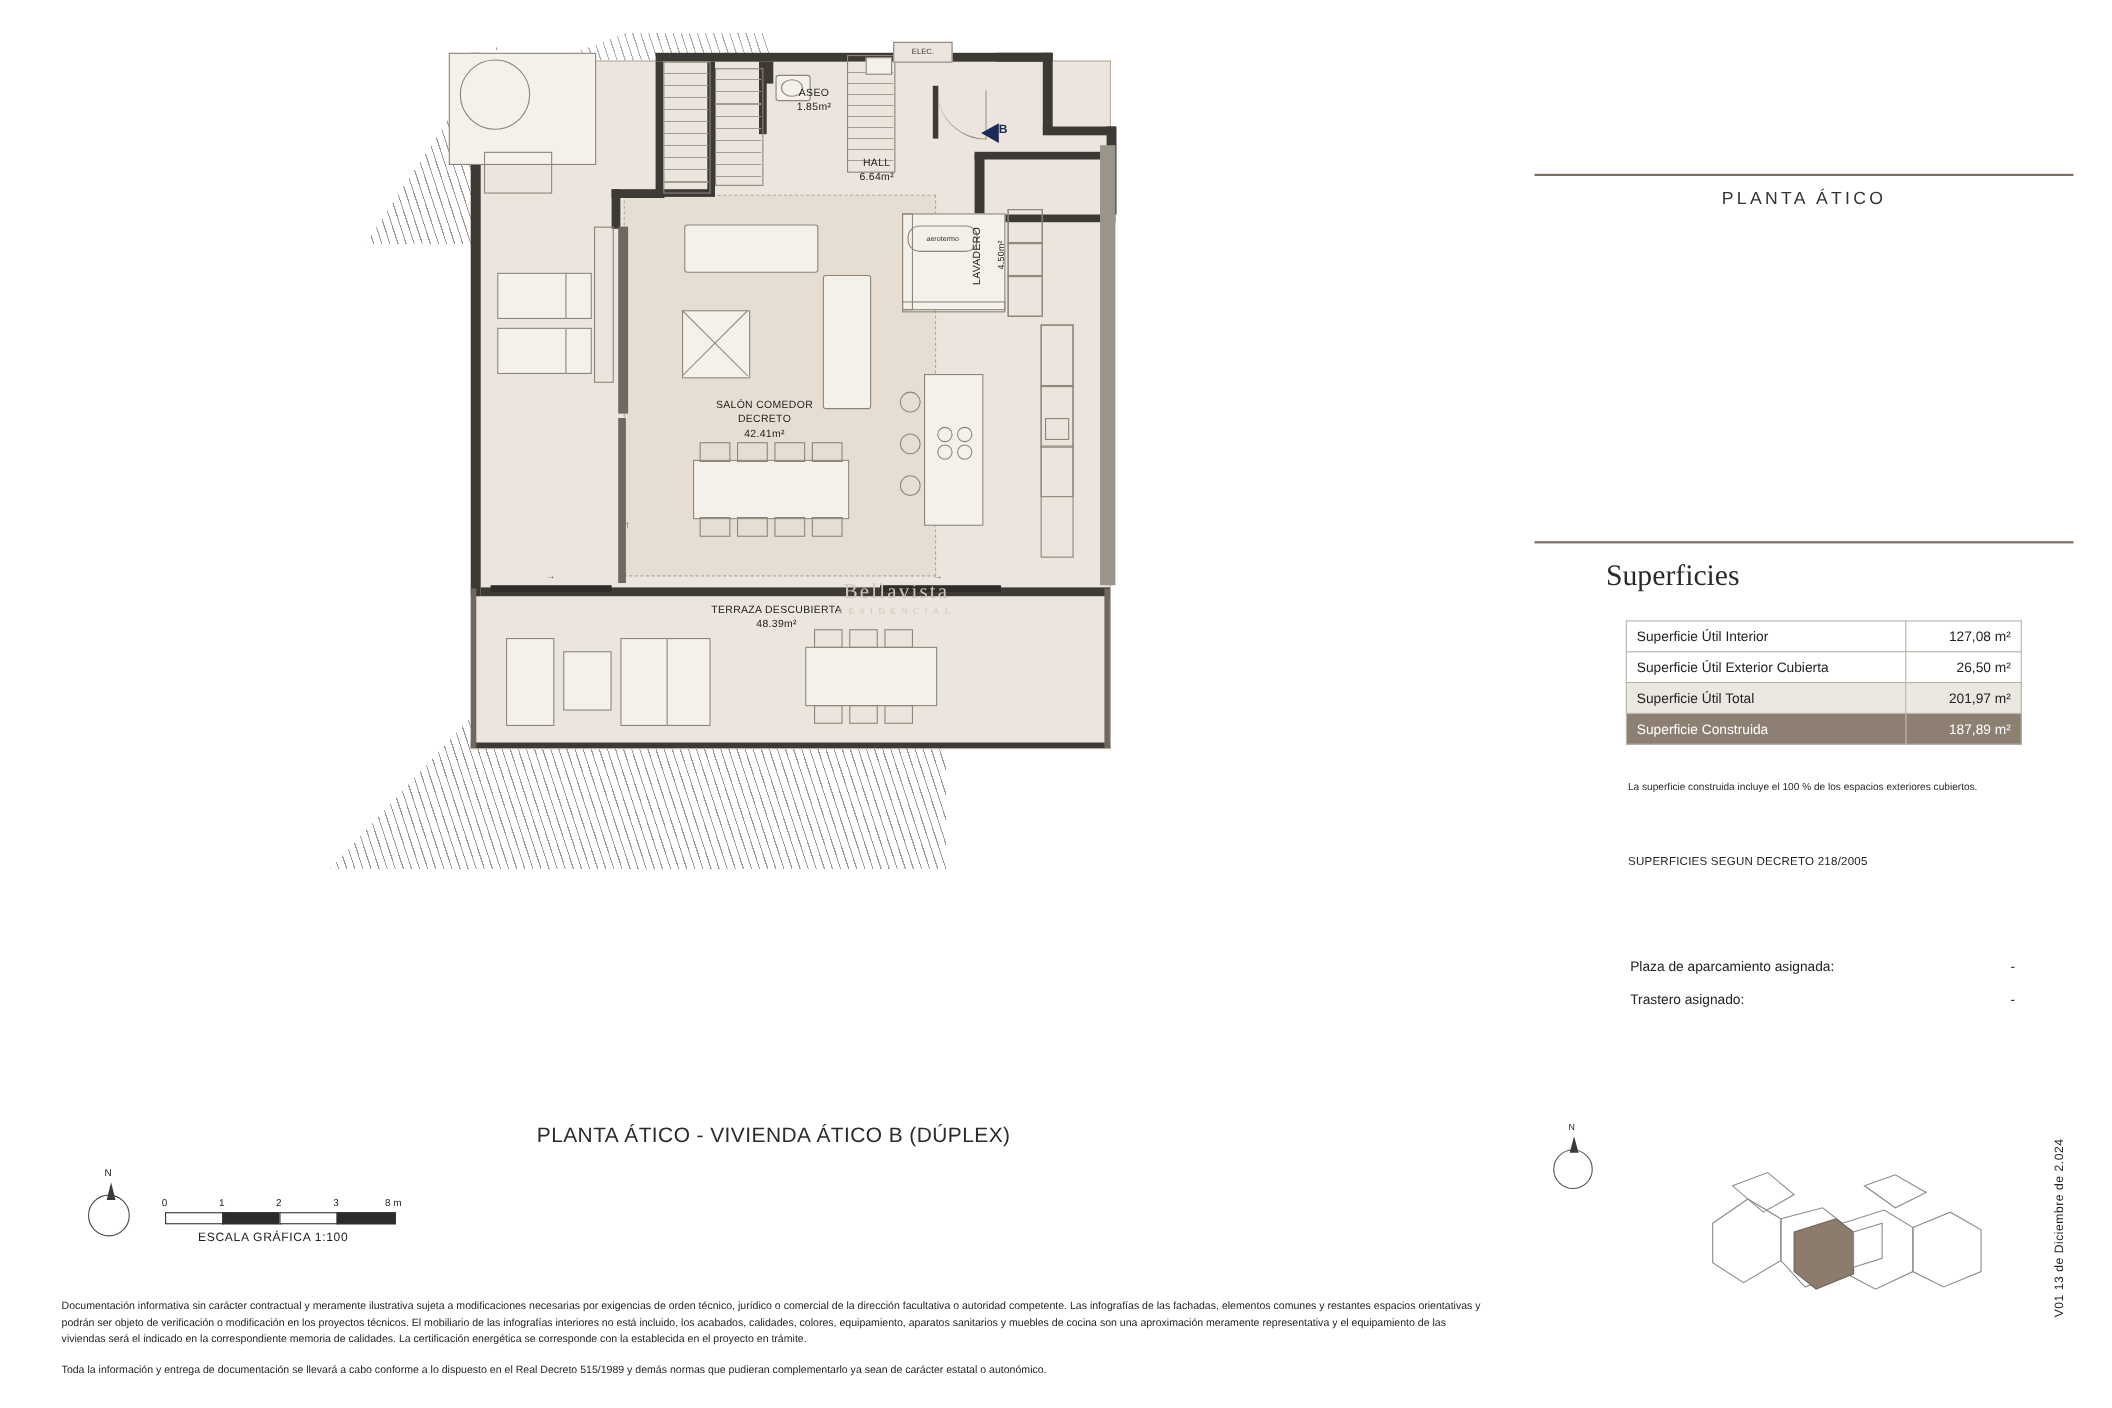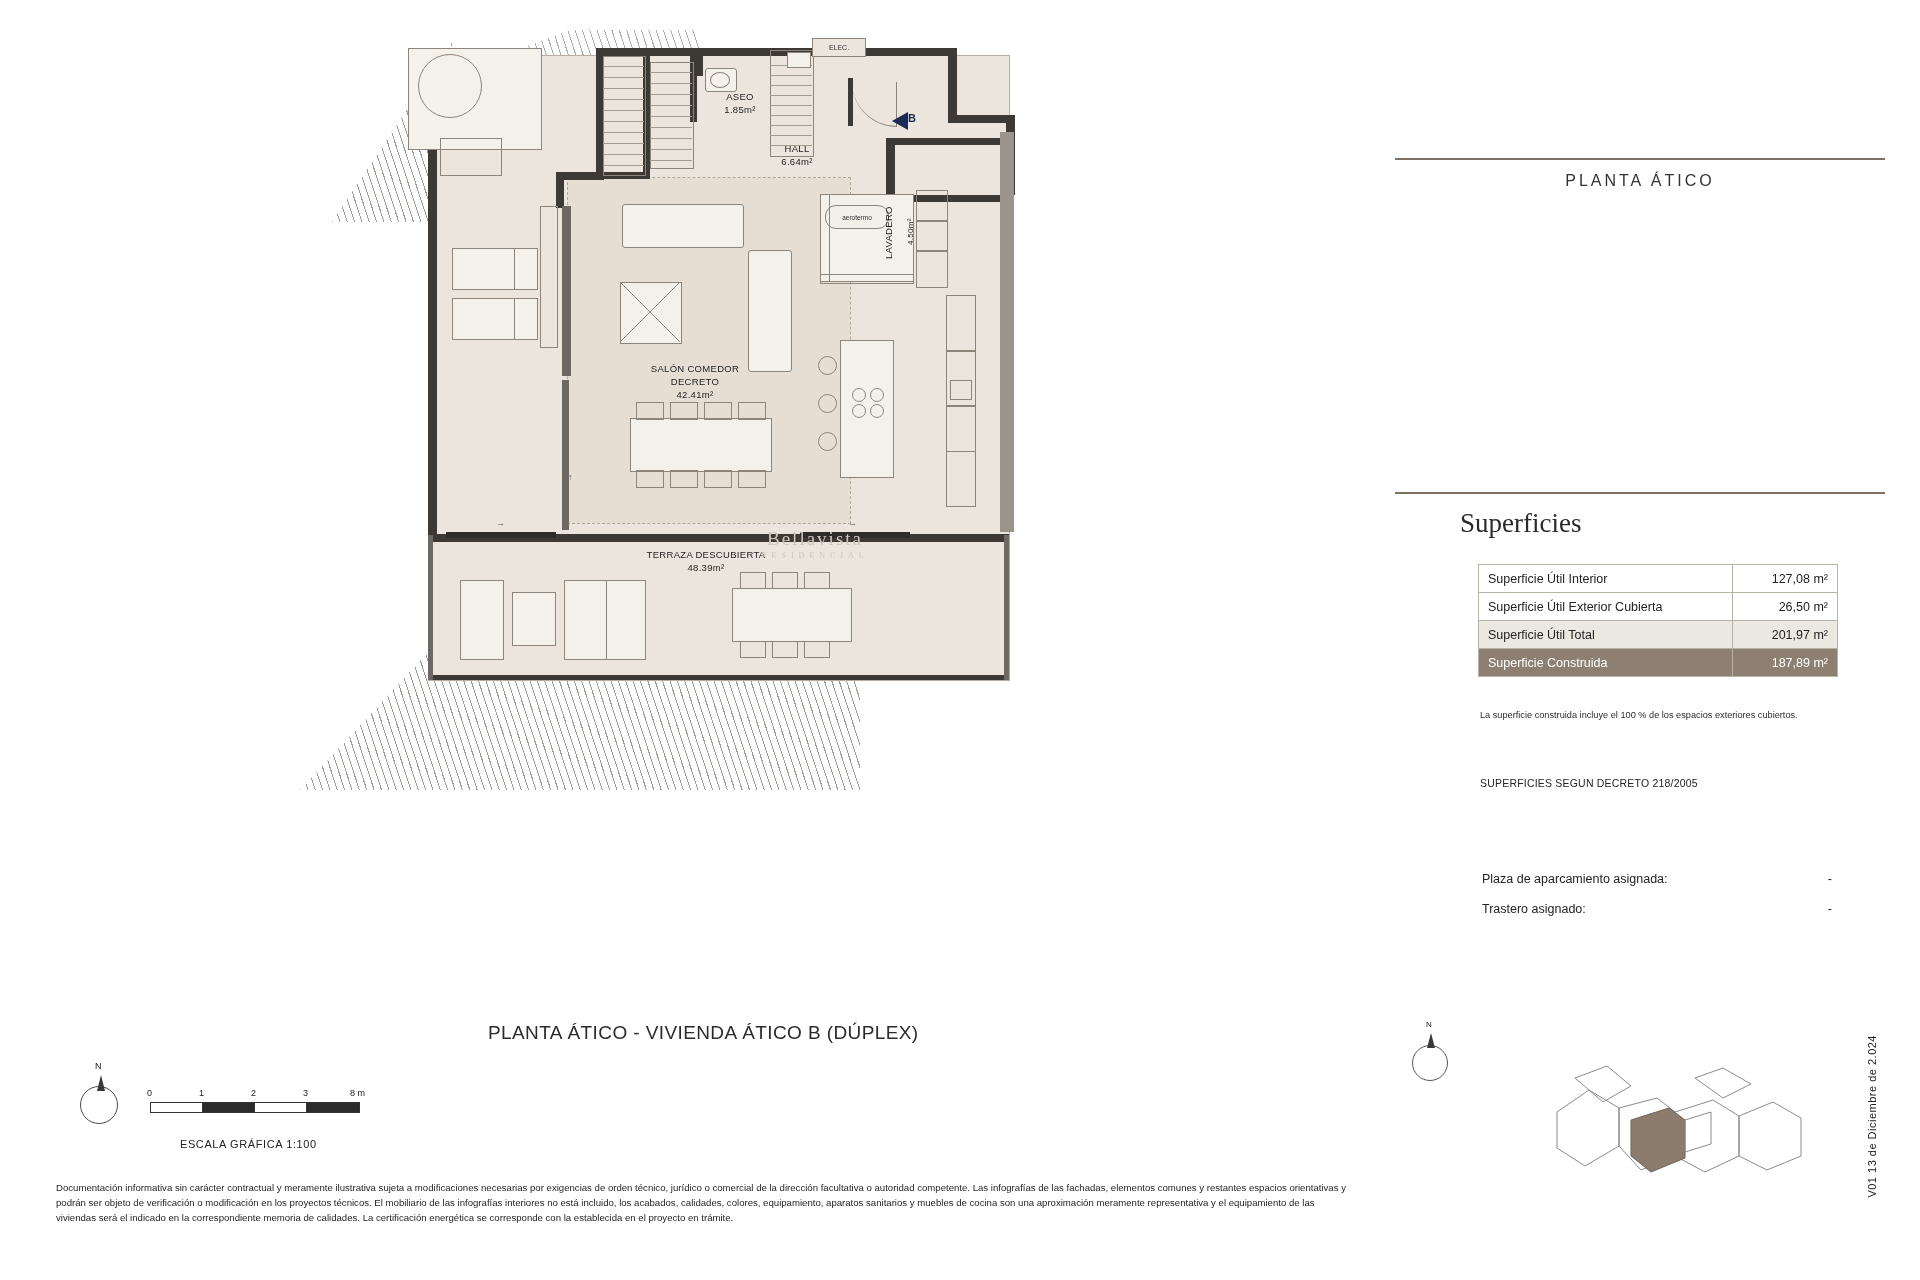--- a/index.html
+++ b/index.html
@@ -97,21 +97,21 @@
   }
 
   
   #scalebar{position:absolute;left:80px;top:1078px;width:380px;height:70px;}
   .sb-compass{position:absolute;left:0;top:8px;width:36px;height:36px;border:1px solid #4a4a4a;border-radius:50%;}
   .sb-needle{position:absolute;left:16px;top:-12px;width:0;height:0;border-left:4px solid transparent;border-right:4px solid transparent;border-bottom:16px solid #3a3a3a;}
   .sb-n{position:absolute;left:14px;top:-26px;font-size:9px;}
   .sb-ruler{position:absolute;left:70px;top:24px;width:240px;height:10px;}
   .sb-seg{position:absolute;top:0;height:9px;border:1px solid #333;}
   .sb-ticks span{position:absolute;top:-14px;font-size:9px;color:#222;}
-  .sb-text{position:absolute;left:100px;top:60px;font-size:11px;letter-spacing:.6px;color:#222;}
+  .sb-text{position:absolute;left:100px;top:41px;font-size:11px;letter-spacing:.6px;color:#222;}
 
   
   #legal{position:absolute;left:56px;top:1180px;width:1300px;font-size:9.6px;line-height:15px;color:#1f1f1f;}
   #legal p{margin:0 0 13px 0;}
 
   
   .rule{position:absolute;height:2px;background:#7c7064;}
   #rule1{left:1395px;top:158px;width:490px;}
   #rule2{left:1395px;top:492px;width:490px;}
 
@@ -288,21 +288,21 @@
     <div class="furn-f" style="left:264px;top:560px;width:42px;height:78px;"></div>
     <div class="furn-f" style="left:306px;top:560px;width:38px;height:78px;"></div>
     <div class="furn-f" style="left:432px;top:568px;width:118px;height:52px;"></div>
     <div class="furn" style="left:440px;top:552px;width:24px;height:15px;"></div>
     <div class="furn" style="left:472px;top:552px;width:24px;height:15px;"></div>
     <div class="furn" style="left:504px;top:552px;width:24px;height:15px;"></div>
     <div class="furn" style="left:440px;top:621px;width:24px;height:15px;"></div>
     <div class="furn" style="left:472px;top:621px;width:24px;height:15px;"></div>
     <div class="furn" style="left:504px;top:621px;width:24px;height:15px;"></div>
 
-    <div class="room-label" style="left:395px;top:70px;width:90px;">
+    <div class="room-label" style="left:395px;top:58px;width:90px;">
       <span>ASEO</span><br>
       <span>1.85m²</span>
     </div>
     <div class="room-label" style="left:452px;top:122px;width:90px;">
       <span>HALL</span><br>
       <span>6.64m²</span>
     </div>
     <div class="room-label rot" style="left:582px;top:178px;width:14px;height:70px;">
       <span>LAVADERO</span>
     </div>
@@ -341,20 +341,21 @@
         <span style="left:101px;">2</span>
         <span style="left:153px;">3</span>
         <span style="left:200px;">8 m</span>
       </div>
     </div>
     <div class="sb-text">ESCALA GRÁFICA  1:100</div>
   </div>
 
   <div id="legal">
     <p>Documentación informativa sin carácter contractual  y  meramente ilustrativa sujeta  a  modificaciones necesarias por exigencias de orden técnico, jurídico  o  comercial de la dirección facultativa  o  autoridad competente. Las infografías de las fachadas, elementos comunes y restantes espacios orientativas y podrán ser objeto de verificación o modificación en los proyectos técnicos. El mobiliario de las infografías interiores no está incluido, los acabados, calidades, colores, equipamiento, aparatos sanitarios y muebles de cocina son una aproximación meramente representativa y  el equipamiento de  las viviendas será el indicado en la correspondiente memoria de calidades. La certificación energética se corresponde con la establecida en el proyecto en trámite.</p>
+    <p>Toda la información y entrega de documentación se llevará a cabo conforme a lo dispuesto en el Real Decreto 515/1989 y demás normas que pudieran complementarlo ya sean de carácter estatal o autonómico.</p>
   </div>
 
   <div class="rule" id="rule1"></div>
   <div id="planta-title">PLANTA ÁTICO</div>
   <div class="rule" id="rule2"></div>
   <div id="superficies-title">Superficies</div>
 
   <table class="surf" id="tbl1">
     <tbody>
         <tr>

